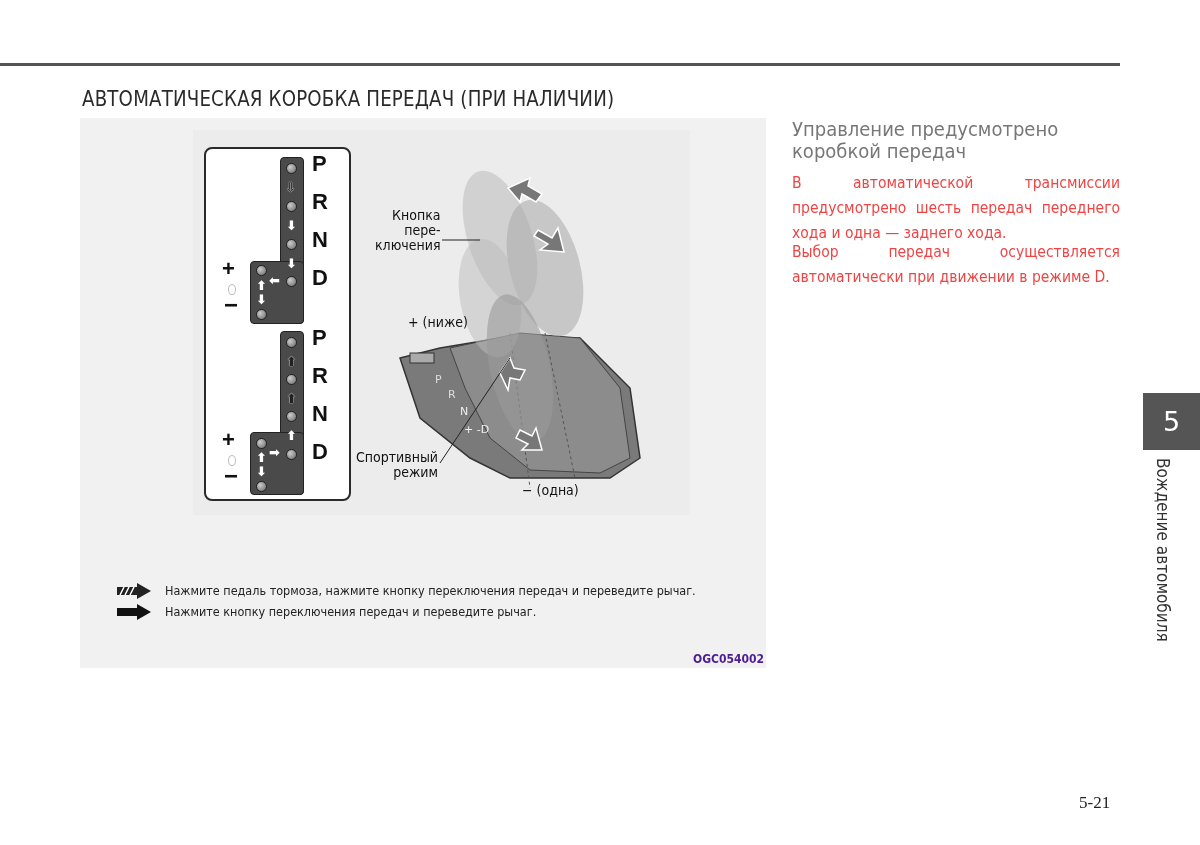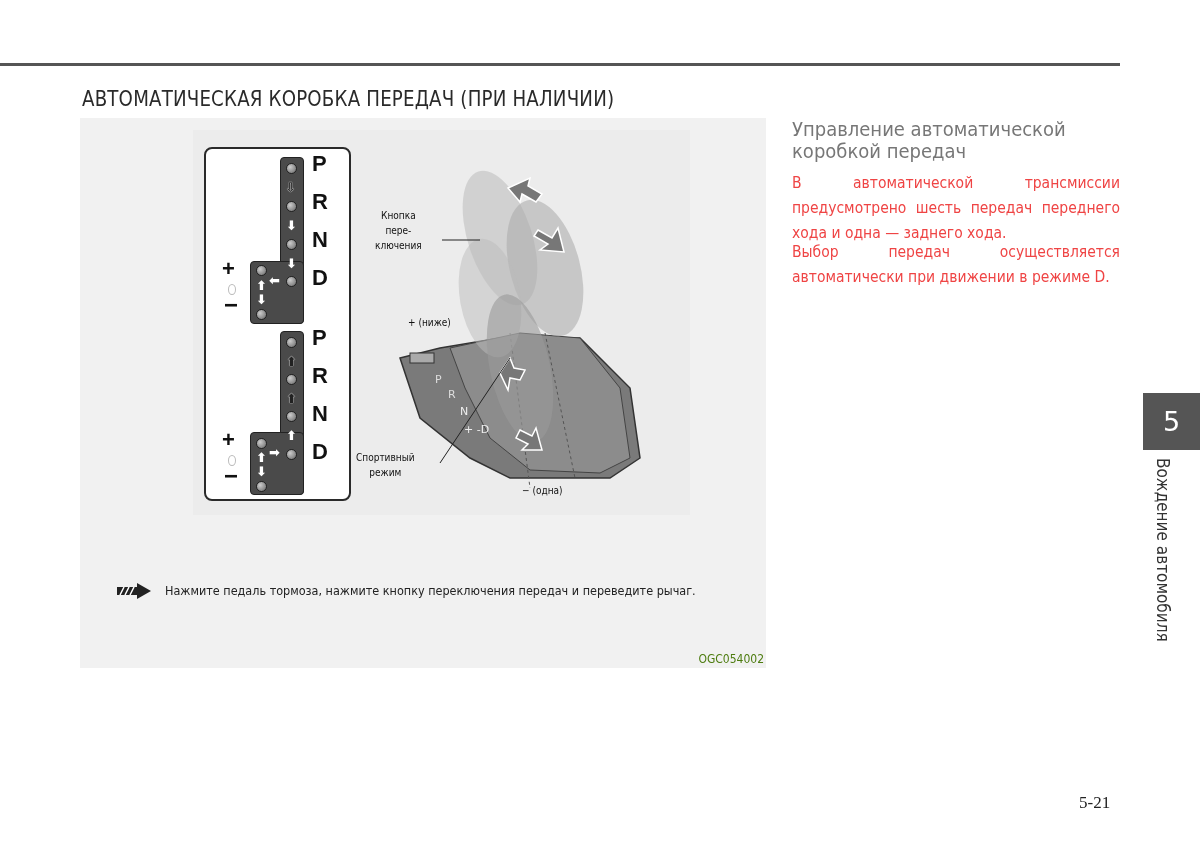--- a/index.html
+++ b/index.html
@@ -9,24 +9,24 @@
   .figure{position:absolute;left:80px;top:118px;width:686px;height:550px;background:#f1f1f1;}
   .fig-inner{position:absolute;left:113px;top:12px;width:497px;height:385px;background:#ececec;}
   .gate-panel{position:absolute;left:124px;top:29px;width:143px;height:350px;background:#fff;border:2px solid #2a2a2a;border-radius:8px;}
   .gate{position:absolute;background:#4a4a4a;border:1px solid #222;}
   .dot{position:absolute;width:9px;height:9px;border-radius:50%;background:radial-gradient(circle at 35% 35%,#ccc,#666);border:1px solid #222;}
   .arr{position:absolute;color:#fff;font-size:13px;line-height:13px;font-weight:bold;}
   .arr.dark{color:#222;text-shadow:0 0 1px #fff,0 0 1px #fff;}
   .gear-letter{position:absolute;font-weight:bold;font-size:22px;color:#111;font-family:"Liberation Sans",sans-serif;}
   .pm{position:absolute;font-weight:bold;color:#111;font-family:"Liberation Sans",sans-serif;}
   .oval{position:absolute;width:6px;height:9px;border:1px solid #bbb;border-radius:50%;}
-  .callout{position:absolute;font-size:10px;color:#111;text-align:center;line-height:15px;font-family:"DejaVu Sans Condensed","DejaVu Sans",sans-serif;}
+  .callout{position:absolute;font-size:14px;color:#111;text-align:right;line-height:15px;font-family:"DejaVu Sans Condensed","DejaVu Sans",sans-serif;}
   .legend-row{position:absolute;left:35px;display:flex;align-items:flex-start;font-size:12.5px;color:#222;font-family:"DejaVu Sans Condensed","DejaVu Sans",sans-serif;}
   .legend-row .ico{width:38px;height:16px;margin-right:12px;}
-  .fig-code{position:absolute;right:2px;bottom:2px;font-size:12px;color:#4d7c0f;font-family:"DejaVu Sans Condensed","DejaVu Sans",sans-serif;}
+  .fig-code{position:absolute;right:2px;bottom:2px;font-size:12px;color:#4c1d95;font-family:"DejaVu Sans Condensed","DejaVu Sans",sans-serif;font-weight:bold;}
   .subhead{position:absolute;left:792px;top:118px;width:330px;font-size:20px;line-height:22px;color:#777;font-family:"DejaVu Sans Condensed","DejaVu Sans",sans-serif;}
   .para{position:absolute;left:792px;width:328px;font-size:15.5px;line-height:25px;color:#ef4444;text-align:justify;font-family:"DejaVu Sans Condensed","DejaVu Sans",sans-serif;}
   .chapter-tab{position:absolute;left:1143px;top:393px;width:57px;height:57px;background:#555;color:#fff;font-size:27px;display:flex;align-items:center;justify-content:center;font-family:"DejaVu Sans",sans-serif;}
   .chapter-label{position:absolute;left:1153px;top:458px;writing-mode:vertical-rl;font-size:17px;color:#333;font-family:"DejaVu Sans Condensed","DejaVu Sans",sans-serif;}
   .page-num{position:absolute;left:1079px;top:793px;font-size:17px;color:#222;font-family:Liberation Serif, serif;}
 </style>
 </head>
 <body>
 
 <div class="top-rule"></div>
@@ -114,22 +114,28 @@
 режим</div>
   <div class="callout" style="left:442px;top:365px">− (одна)</div>
 
   <div class="legend-row" style="top:465px">
     <svg class="ico" viewBox="0 0 38 16">
       <path d="M2 4 L22 4 L22 0 L36 8 L22 16 L22 12 L2 12 Z" fill="#222"></path>
       <path d="M5 12 L9 4 M10 12 L14 4 M15 12 L19 4" stroke="#fff" stroke-width="1.5"></path>
     </svg>
     <span>Нажмите педаль тормоза, нажмите кнопку переключения передач и переведите рычаг.</span>
   </div>
+  <div class="legend-row" style="top:486px">
+    <svg class="ico" viewBox="0 0 38 16">
+      <path d="M2 4 L22 4 L22 0 L36 8 L22 16 L22 12 L2 12 Z" fill="#111"></path>
+    </svg>
+    <span>Нажмите кнопку переключения передач и переведите рычаг.</span>
+  </div>
   <div class="fig-code">OGC054002</div>
 </div>
 
-<div class="subhead">Управление автоматической коробкой передач</div>
+<div class="subhead">Управление предусмотрено коробкой передач</div>
 <div class="para" style="top:171px">В автоматической трансмиссии предусмотрено шесть передач переднего хода и одна — заднего хода.</div>
 <div class="para" style="top:240px">Выбор передач осуществляется автоматически при движении в режиме D.</div>
 
 <div class="chapter-tab">5</div>
 <div class="chapter-label">Вождение автомобиля</div>
 <div class="page-num">5-21</div>
 
 </body></html>

